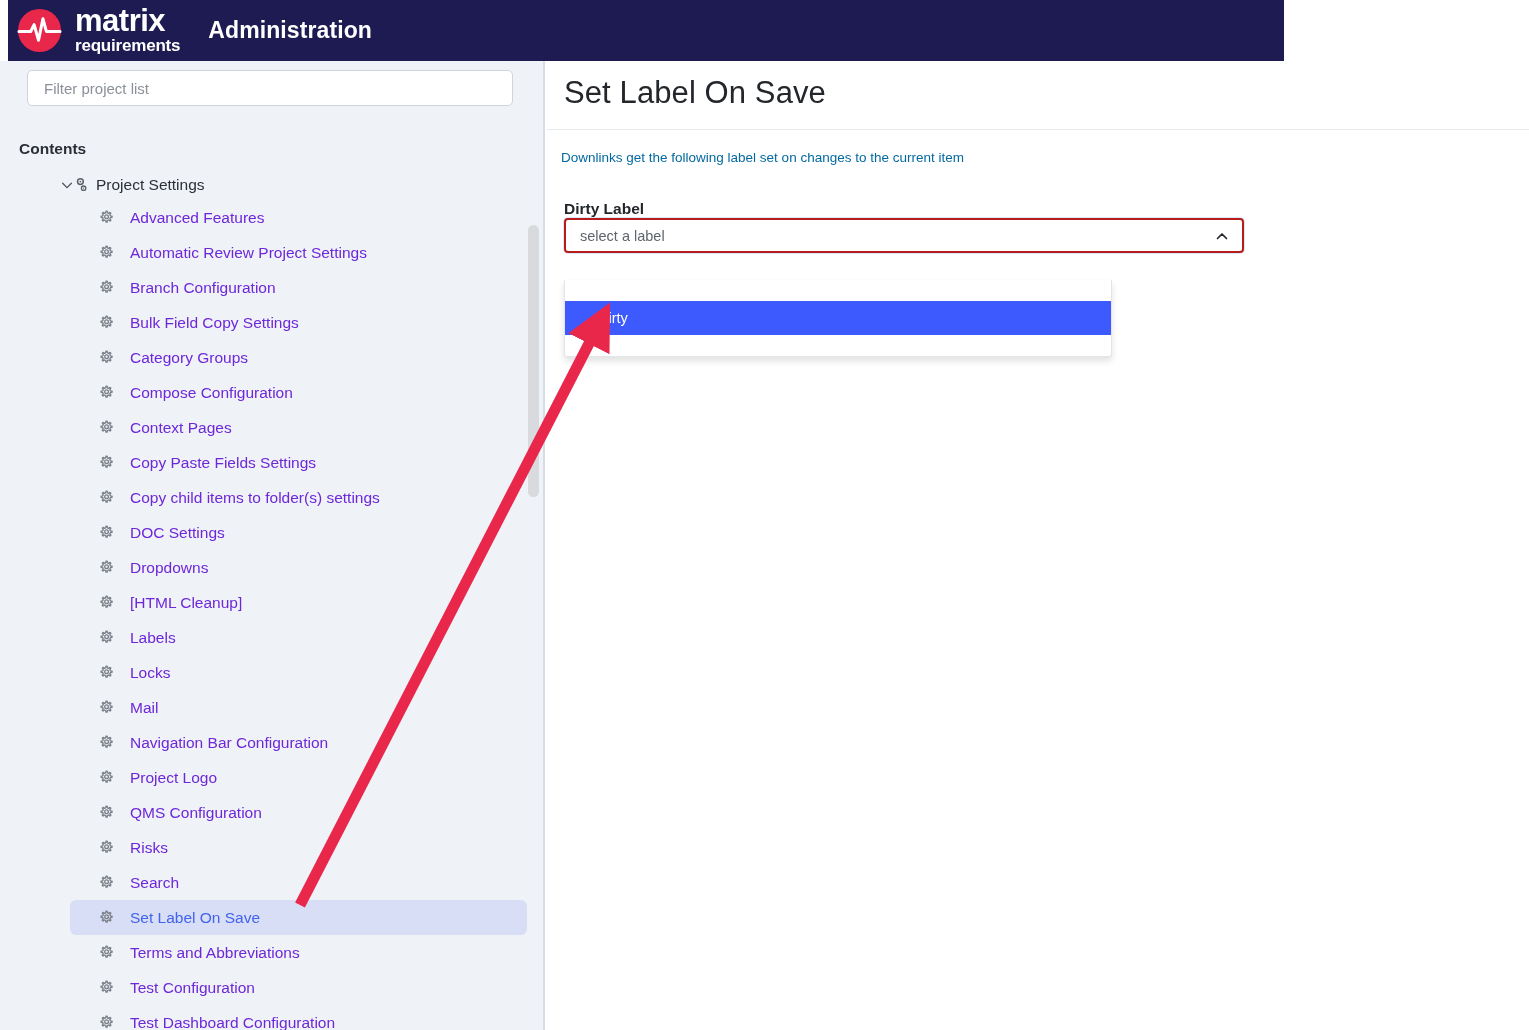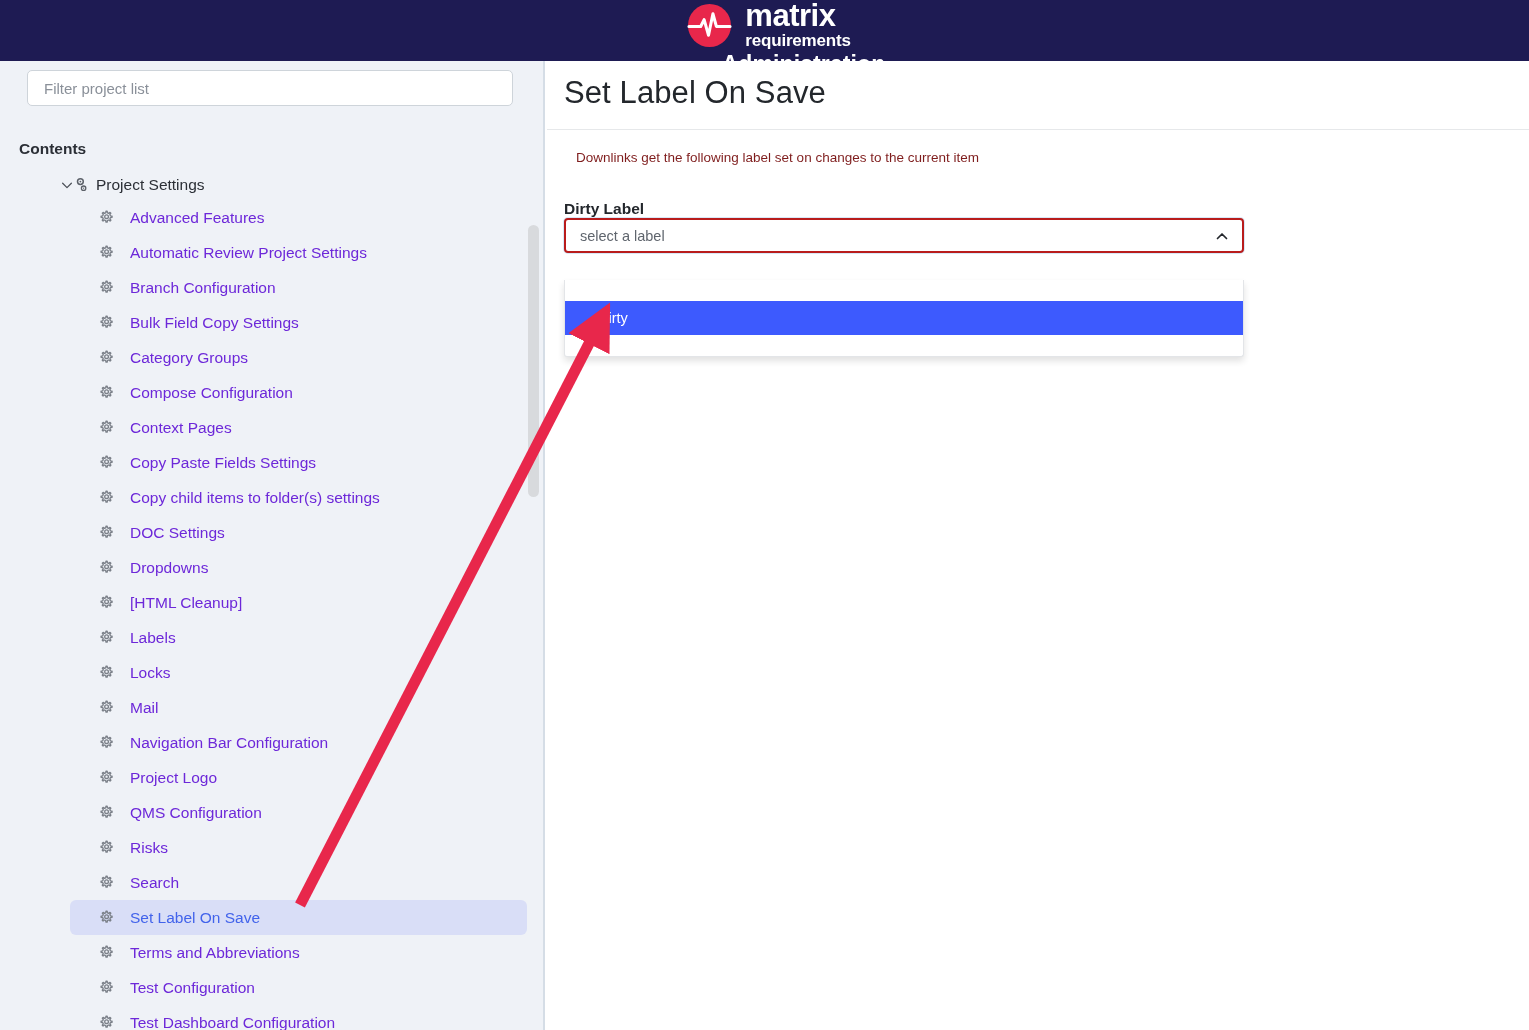--- a/index.html
+++ b/index.html
@@ -17,29 +17,28 @@
   #app {
     position: relative;
     width: 1529px;
     height: 1030px;
     overflow: hidden;
   }
 
   
   .topbar {
     position: absolute;
-    top: 0; left: 0;
-    width: 1529px;
+    top: 0; left: 8px;
+    width: 1276px;
     height: 61px;
     background: #1e1b53;
     display: flex;
     align-items: center;
     padding-left: 8px;
     z-index: 40;
-    flex-direction: column;
   }
   .logo-wrap {
     display: flex;
     align-items: center;
     gap: 12px;
   }
   .logo-mark {
     width: 47px;
     height: 47px;
     flex: 0 0 47px;
@@ -61,21 +60,21 @@
     color: #ffffff;
     font-size: 17px;
     font-weight: bold;
     letter-spacing: -0.2px;
     line-height: 1.15;
   }
   .app-title {
     color: #ffffff;
     font-size: 23px;
     font-weight: bold;
-    margin-left: 70px;
+    margin-left: 28px;
     letter-spacing: 0.1px;
   }
 
   
   .sidebar {
     position: absolute;
     top: 61px; left: 0;
     width: 545px;
     height: 969px;
     background: #eff2f7;
@@ -199,22 +198,22 @@
     letter-spacing: 0.1px;
   }
   .title-divider {
     margin-top: 18px;
     height: 1px;
     background: #e6e8ea;
     width: 982px;
   }
   .page-desc {
     font-size: 13.5px;
-    color: #7f1d1d;
-    margin: 20px 0 0 29px;
+    color: #0369a1;
+    margin: 20px 0 0 14px;
   }
 
   .field-block {
     margin: 35px 0 0 17px;
     width: 680px;
     position: relative;
   }
   .field-label {
     font-size: 15.5px;
     font-weight: bold;
@@ -236,21 +235,21 @@
   .select-value {
     font-size: 14.5px;
     color: #5f656d;
   }
   .chev-up { width: 16px; height: 16px; display: block; }
 
   .dropdown-panel {
     position: absolute;
     top: 80px;
     left: 0;
-    width: 680px;
+    width: 548px;
     background: #ffffff;
     border: 1px solid #e3e5e8;
     border-top: none;
     border-radius: 0 0 3px 3px;
     box-shadow: 0 4px 7px rgba(0,0,0,0.12);
     padding: 0;
     overflow: hidden;
   }
   .dd-option {
     height: 21px;

